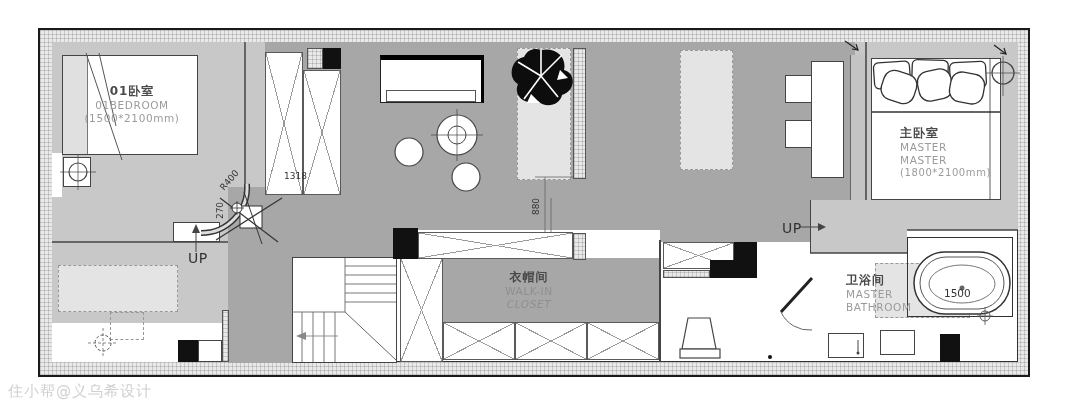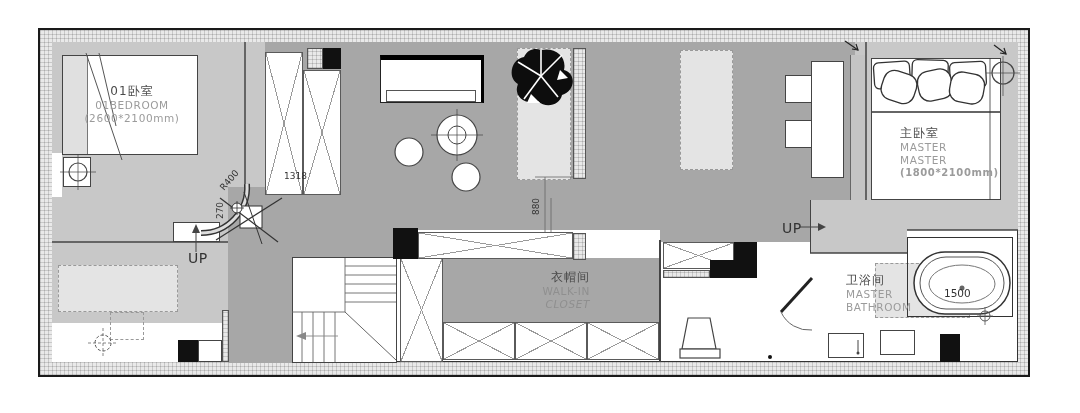--- a/index.html
+++ b/index.html
@@ -13,21 +13,21 @@
   .xbox{background-color:#fff;border:1px solid #5a5a5a;
     background-image:
       linear-gradient(to top right, transparent calc(50% - .5px), #9a9a9a calc(50% - .5px), #9a9a9a calc(50% + .5px), transparent calc(50% + .5px)),
       linear-gradient(to bottom right, transparent calc(50% - .5px), #9a9a9a calc(50% - .5px), #9a9a9a calc(50% + .5px), transparent calc(50% + .5px));}
   .dark{background:#a7a7a7;}
   .light{background:#c8c8c8;}
   .soft{background:#e4e4e4;}
   .blk{background:#111;}
   .wht{background:#fff;border:1px solid #444;}
   .dashbox{border:1px dashed #999;}
-  .cn{font-size:12px;color:#4a4a4a;font-weight:normal;letter-spacing:1px;line-height:1.25;}
+  .cn{font-size:12px;color:#4a4a4a;font-weight:bold;letter-spacing:1px;line-height:1.25;}
   .en{font-size:10.5px;color:#9b9b9b;letter-spacing:.6px;line-height:1.25;}
   .dim{font-size:9px;color:#333;line-height:1;}
   .up{font-size:14px;color:#333;line-height:1;letter-spacing:.5px;}
   .wm{font-size:15px;color:rgba(170,170,170,.55);letter-spacing:1px;}
   svg{position:absolute;left:0;top:0;}
 </style>
 </head>
 <body>
 
 <div id="canvas">
@@ -215,44 +215,45 @@
     </g>
     <g stroke="#444">
       <path d="M858,340 L858,352" stroke-width="1"></path>
       <circle cx="858" cy="353" r="1.5" fill="#444" stroke="none"></circle>
     </g>
   </svg>
 
   <div class="abs" style="left:70px;top:84px;width:124px;text-align:center;">
     <div class="cn">01卧室</div>
     <div class="en">01BEDROOM</div>
-    <div class="en">(2600*2100mm)</div>
+    <div class="en">(1500*2100mm)</div>
   </div>
 
   <div class="abs" style="left:900px;top:126px;width:100px;text-align:left;">
     <div class="cn">主卧室</div>
     <div class="en">MASTER</div>
     <div class="en">MASTER</div>
-    <div class="en" style="font-size:10px;font-weight:bold;">(1800*2100mm)</div>
-  </div>
-
-  <div class="abs" style="left:510px;top:270px;width:80px;text-align:right;">
+    <div class="en" style="font-size:10px;">(1800*2100mm)</div>
+  </div>
+
+  <div class="abs" style="left:489px;top:270px;width:80px;text-align:center;">
     <div class="cn">衣帽间</div>
     <div class="en" style="color:#8f8f8f;">WALK-IN</div>
     <div class="en" style="color:#8f8f8f;font-style:italic;">CLOSET</div>
   </div>
 
   <div class="abs" style="left:846px;top:273px;width:80px;text-align:left;">
     <div class="cn">卫浴间</div>
     <div class="en">MASTER</div>
     <div class="en">BATHROOM</div>
   </div>
 
   <div class="abs dim" style="left:284px;top:172px;text-align:center;">1318</div>
   <div class="abs dim" style="left:218px;top:176px;transform:rotate(-50deg);">R400</div>
   <div class="abs dim" style="left:212px;top:206px;transform:rotate(-90deg);">270</div>
   <div class="abs dim" style="left:528px;top:202px;transform:rotate(-90deg);">880</div>
   <div class="abs dim" style="left:944px;top:276px;font-size:10.5px;margin-top:12px;">1500</div>
 
   <div class="abs up" style="left:188px;top:251px;">UP</div>
   <div class="abs up" style="left:782px;top:221px;">UP</div>
 
+  <div class="abs wm" style="left:8px;top:382px;">住小帮@义乌希设计</div>
 </div>
 
 </body></html>

